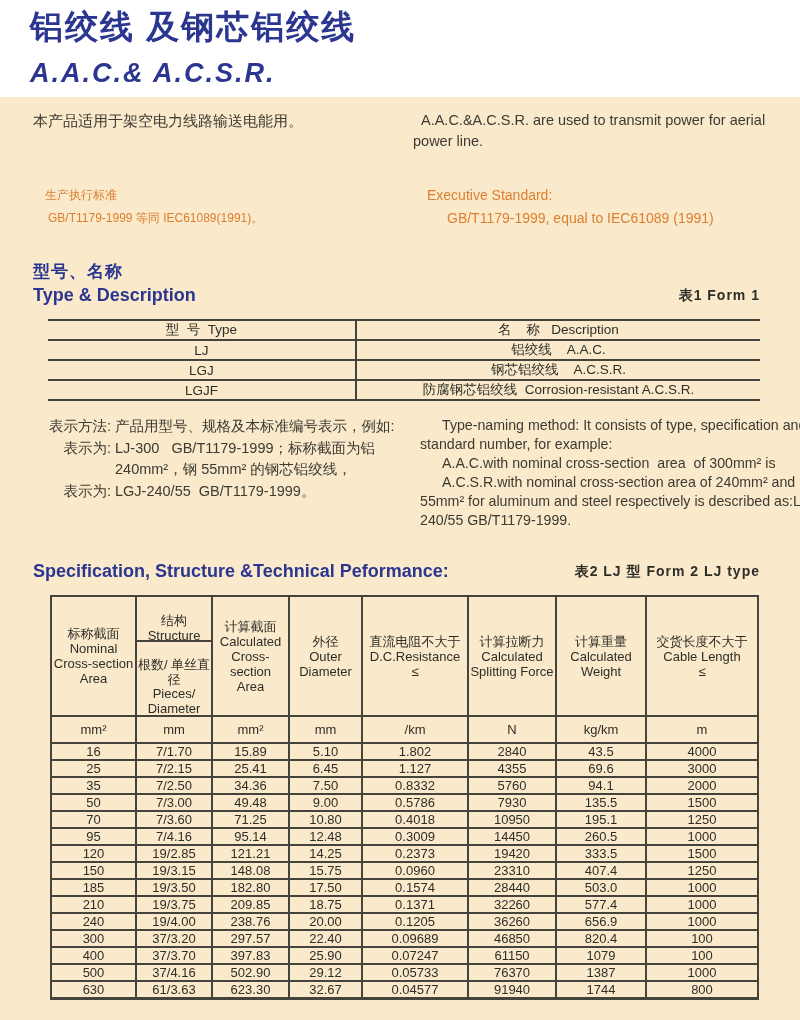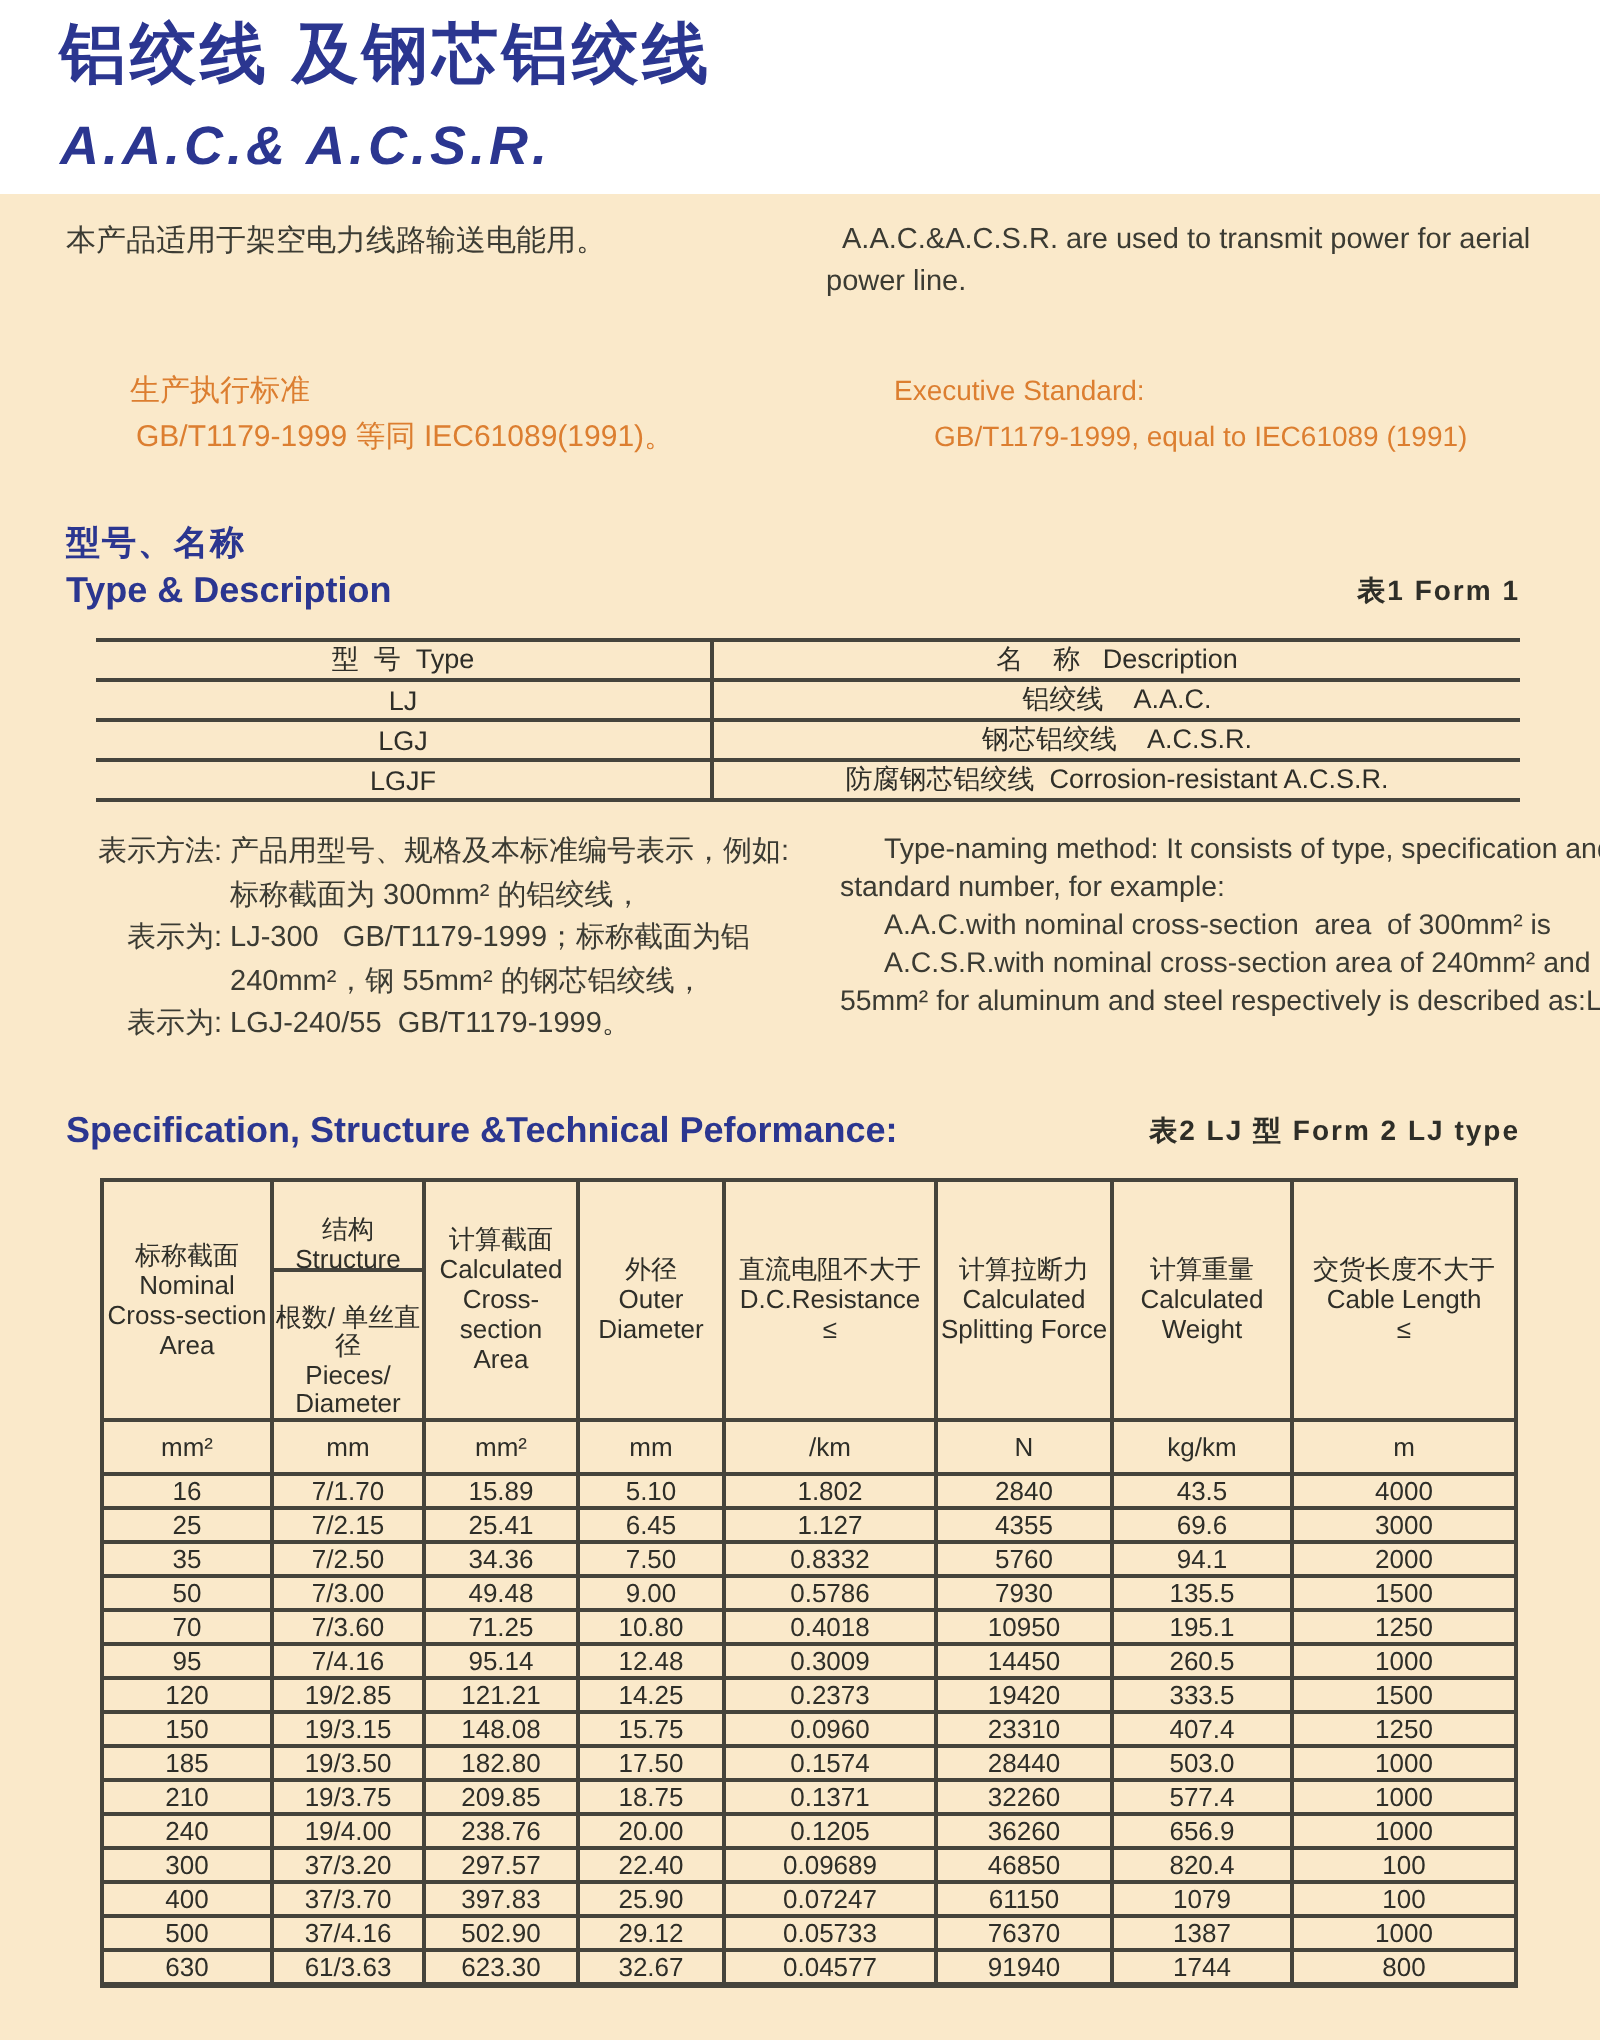--- a/index.html
+++ b/index.html
@@ -32,21 +32,21 @@
   }
 
   
   .beige{flex:1;background:var(--beige);padding-bottom:20px;}
 
   .intro-row{display:flex;justify-content:space-between;padding:13px 25px 0 33px;}
   .intro-zh{width:370px;font-size:15px;line-height:21px;}
   .intro-en{width:362px;font-size:14.5px;line-height:21px;text-indent:8px;}
 
   .standards-row{display:flex;margin-top:32px;}
-  .standards-zh{margin-left:65px;width:330px;color:var(--orange);font-size:15px;line-height:23px;}
+  .standards-zh{margin-left:45px;width:330px;color:var(--orange);font-size:12px;line-height:23px;}
   .standards-en{margin-left:52px;color:var(--orange);font-size:14px;line-height:23px;}
   .std-value{padding-left:3px;}
   .standards-en .std-value{padding-left:20px;}
 
   
   .section-head{position:relative;padding-left:33px;}
   .head-zh{color:var(--blue);font-size:17px;font-weight:bold;letter-spacing:1px;}
   .head-en{color:var(--blue);font-size:18px;font-weight:bold;margin-top:2px;}
   .form-label{
     position:absolute;right:40px;bottom:1px;
@@ -162,41 +162,41 @@
       </table>
 
       <div class="notes-row">
         <div class="notes-zh">
             <div class="note-line">
               <span class="note-label">表示方法: </span>
               <span class="note-text">产品用型号、规格及本标准编号表示，例如:</span>
             </div>
             <div class="note-line">
               <span class="note-label"></span>
-              <span class="note-text">标称截面为 300mm² 的铝绞线，</span>
             </div>
             <div class="note-line">
               <span class="note-label">表示为: </span>
               <span class="note-text">LJ-300   GB/T1179-1999；标称截面为铝</span>
             </div>
             <div class="note-line">
               <span class="note-label"></span>
               <span class="note-text">240mm²，钢 55mm² 的钢芯铝绞线，</span>
             </div>
             <div class="note-line">
               <span class="note-label">表示为: </span>
               <span class="note-text">LGJ-240/55  GB/T1179-1999。</span>
             </div>
           </div>
         <div class="notes-en">
             <div class="en-line ind">Type-naming method: It consists of type, specification and</div>
             <div class="en-line">standard number, for example:</div>
             <div class="en-line ind">A.A.C.with nominal cross-section  area  of 300mm² is</div>
             <div class="en-line ind">A.C.S.R.with nominal cross-section area of 240mm² and</div>
             <div class="en-line">55mm² for aluminum and steel respectively is described as:LGJ-</div>
+            <div class="en-line">240/55 GB/T1179-1999.</div>
           </div>
       </div>
     </section>
 
     <section class="sect-spec">
       <div class="section-head">
         <div class="head-en">Specification, Structure &amp;Technical Peformance:</div>
         <div class="form-label">表2 LJ 型    Form  2  LJ  type</div>
       </div>
 

